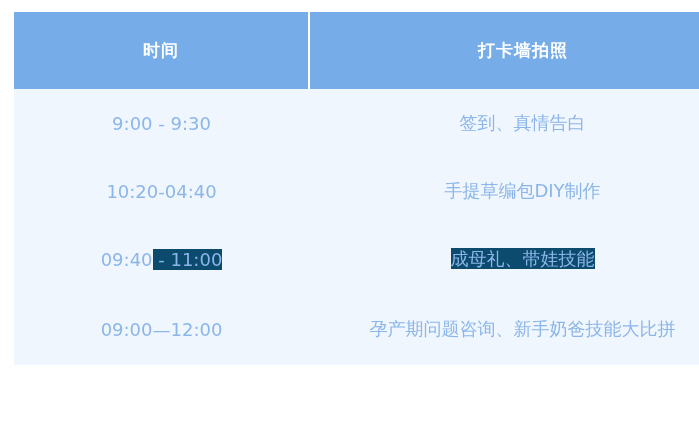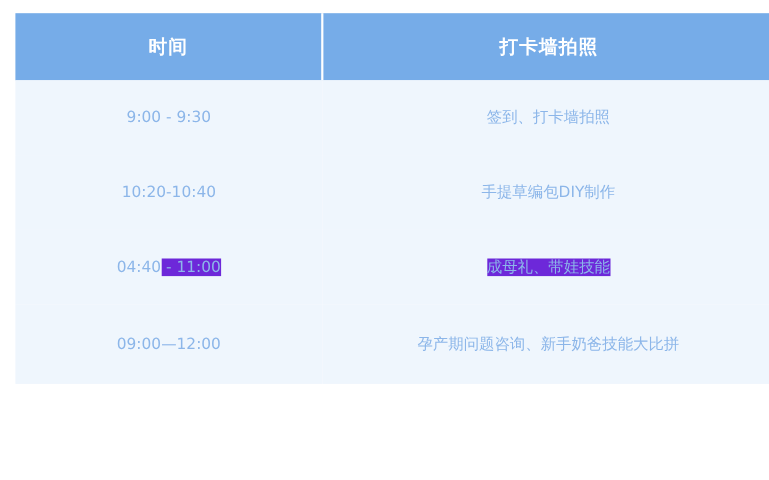--- a/index.html
+++ b/index.html
@@ -28,82 +28,82 @@
     table-layout: fixed;
   }
 
   table.schedule thead th {
     background: #76ACE8;
     color: #ffffff;
     font-size: 17px;
     font-weight: bold;
     letter-spacing: 1px;
     height: 53px;
-    padding: 4px;
+    padding: 12px;
     text-align: center;
     vertical-align: middle;
     border: none;
   }
   table.schedule thead th.col-time {
     width: 270px;
     border-right: 2px solid #ffffff;
   }
   table.schedule thead th.col-activity {
     width: 402px;
   }
 
   table.schedule tbody td {
     background: #EFF6FD;
     color: #8CB6E9;
-    font-size: 14px;
+    font-size: 18px;
     height: 60px;
     padding: 4px;
     text-align: center;
     vertical-align: middle;
     border: none;
     white-space: nowrap;
   }
   table.schedule tbody td.col-time {
     width: 270px;
   }
   table.schedule tbody td.col-activity {
     width: 402px;
   }
   table.schedule tbody tr:last-child td {
     height: 64px;
     text-align: center;
   }
 
   .sel {
-    background: #6d28d9;
+    background: #0c4a6e;
     color: #8CB6E9;
   }
 </style>
 </head>
 <body>
 
 <div class="schedule-wrap">
   <table class="schedule">
     <thead>
       <tr>
         <th class="col-time">时间</th>
         <th class="col-activity">打卡墙拍照</th>
       </tr>
     </thead>
     <tbody>
       <tr>
         <td class="col-time"><span>9:00 - 9:30</span></td>
-        <td class="col-activity"><span>签到、打卡墙拍照</span></td>
+        <td class="col-activity"><span>签到、真情告白</span></td>
       </tr>
       <tr>
-        <td class="col-time"><span>10:20-10:40</span></td>
+        <td class="col-time"><span>10:20-04:40</span></td>
         <td class="col-activity"><span>手提草编包DIY制作</span></td>
       </tr>
       <tr>
-        <td class="col-time"><span>04:40</span><span class="sel"> - 11:00</span></td>
+        <td class="col-time"><span>09:40</span><span class="sel"> - 11:00</span></td>
         <td class="col-activity"><span class="sel">成母礼、带娃技能</span></td>
       </tr>
       <tr>
         <td class="col-time"><span>09:00—12:00</span></td>
         <td class="col-activity"><span>孕产期问题咨询、新手奶爸技能大比拼</span></td>
       </tr>
     </tbody>
   </table>
 </div>
 

